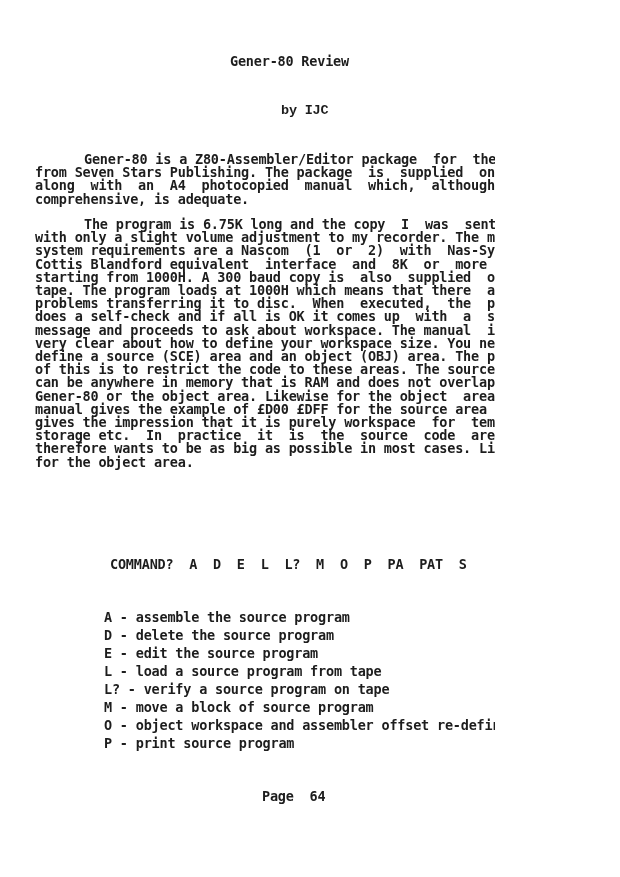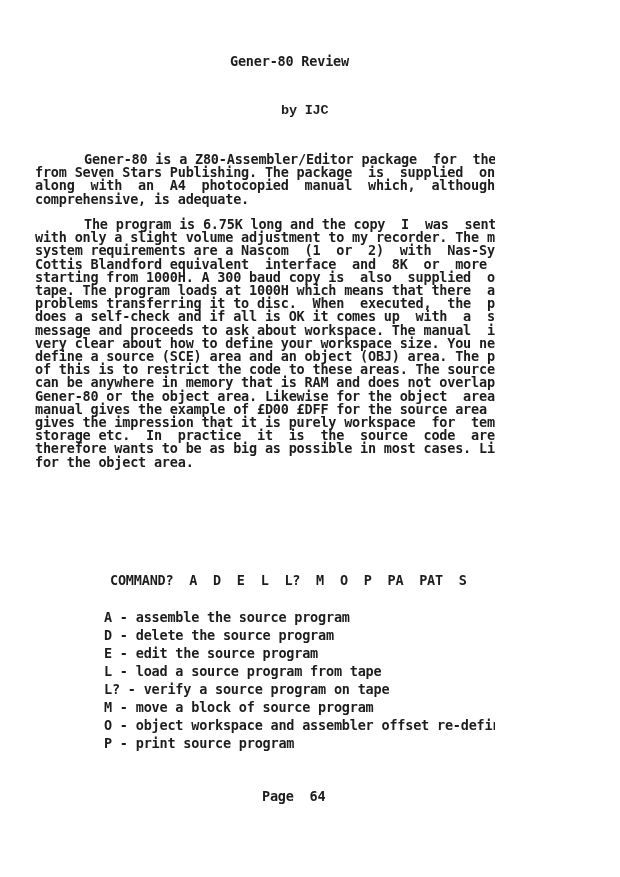--- a/index.html
+++ b/index.html
@@ -25,21 +25,21 @@
     letter-spacing: -0.2px;
   }
   .para { text-indent: 49px; }
 
   .doc-title   { top: 55px;  left: 230px; }
   .doc-byline  { top: 104px; left: 281px; font-family: Liberation Mono, monospace; }
   .para-1      { top: 153px; left: 35px; }
   .para-2      { top: 218px; left: 35px; }
   .para-3      { top: 471px; left: 35px; }
   .para-4      { top: 523px; left: 35px; }
-  .cmd-line    { top: 558px; left: 110px; margin-top: 16px; }
+  .cmd-line    { top: 558px; left: 110px; }
   .opts-intro  { top: 584px; left: 84px; }
   .opts-list   { top: 608px; left: 104px; line-height: 18px; }
   .page-footer { top: 790px; left: 262px; }
 </style>
 </head>
 <body>
 
 <div class="page">
 
   <div class="txt doc-title">Gener-80 Review</div>

